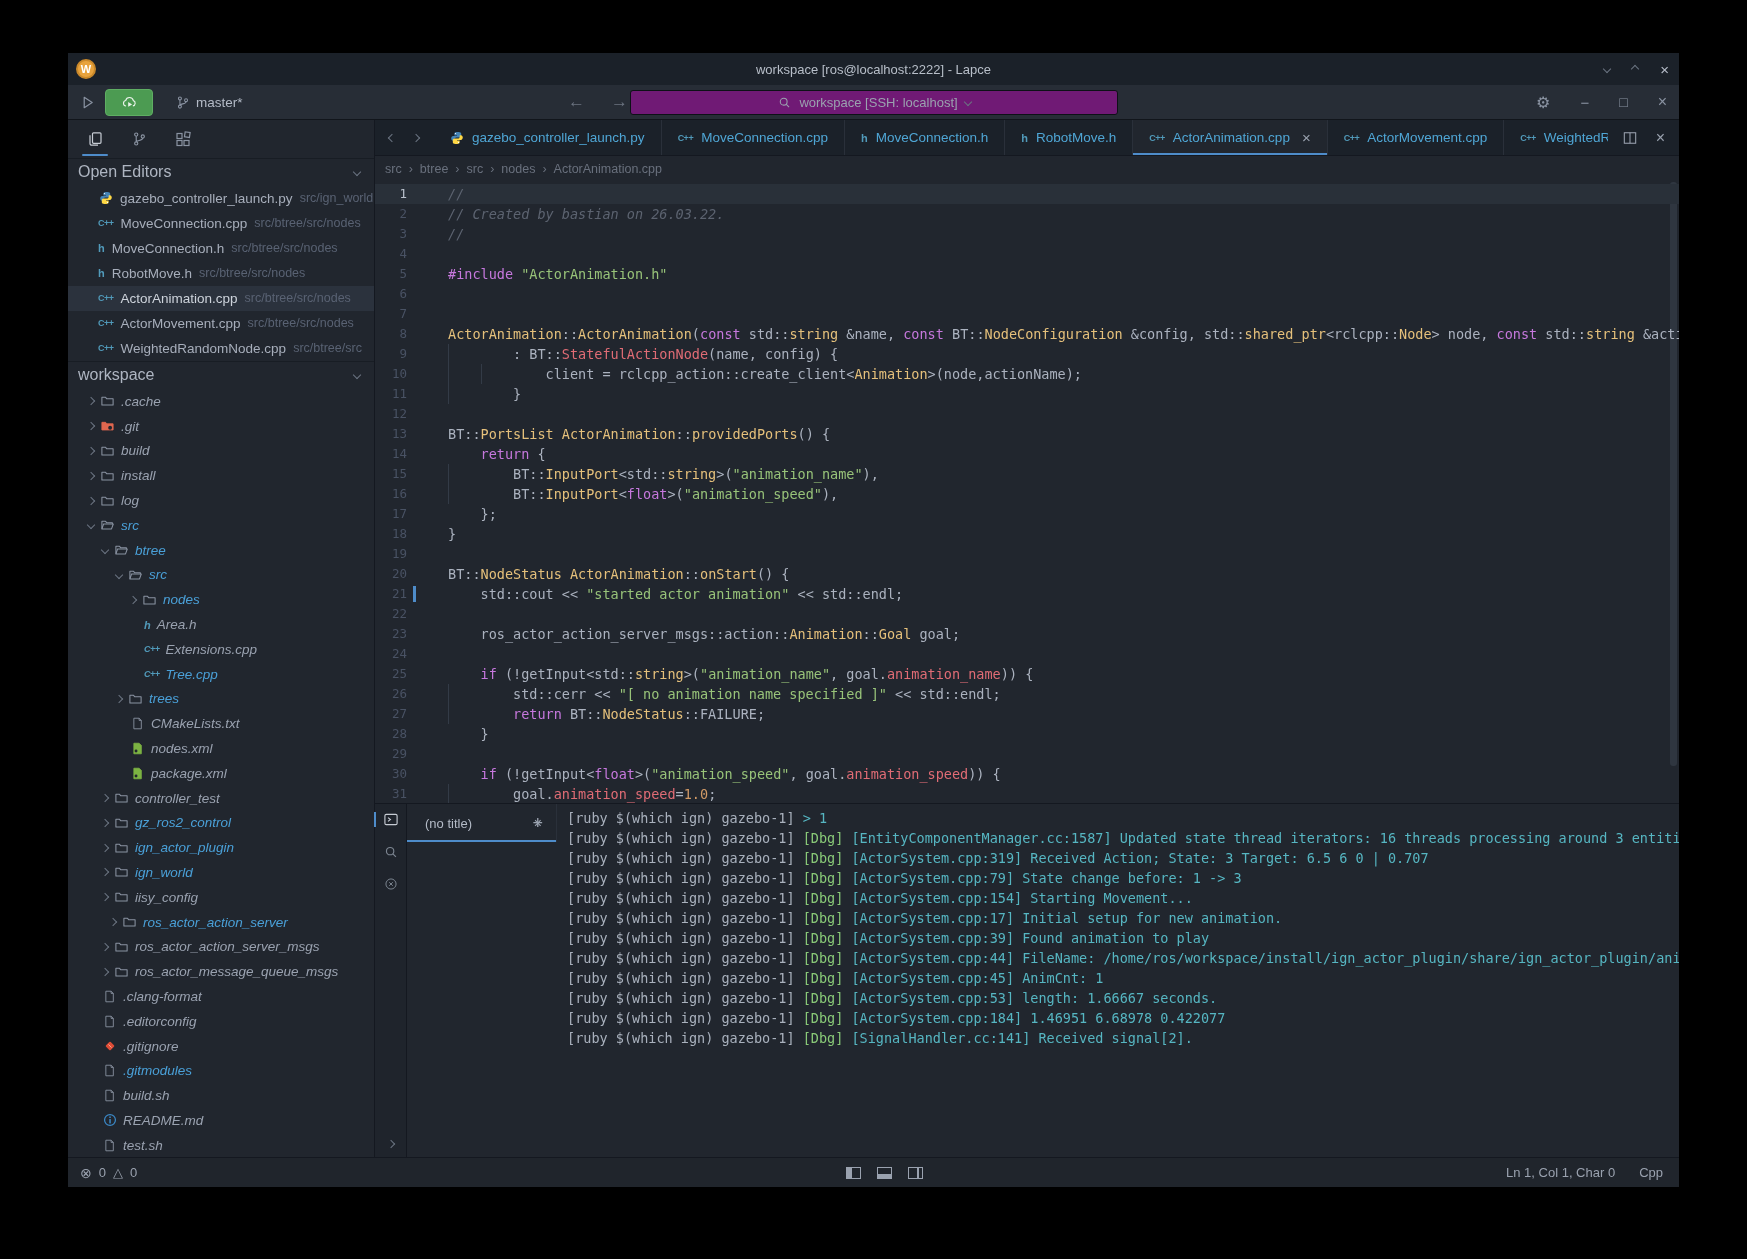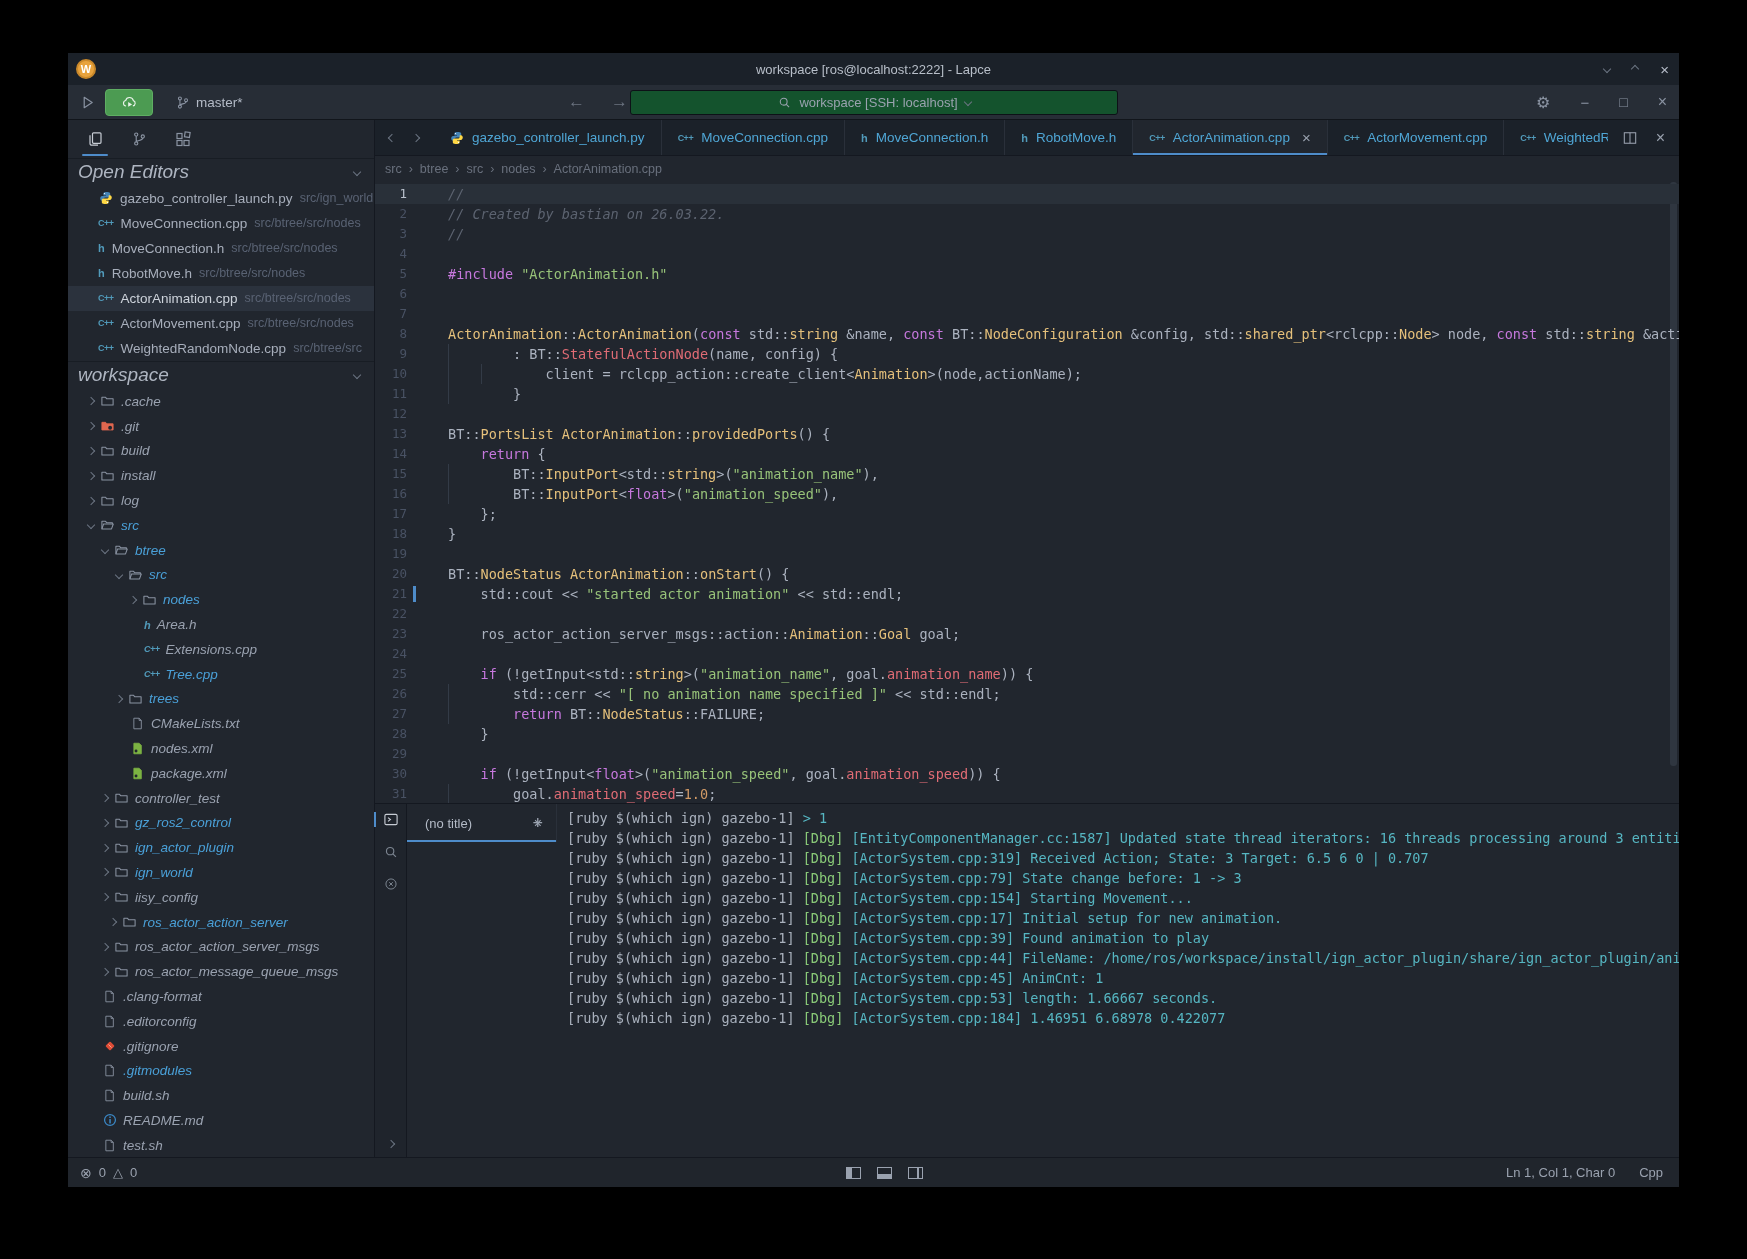--- a/index.html
+++ b/index.html
@@ -17,36 +17,36 @@
   .title-text { position:absolute; left:0; right:0; text-align:center; color:#b8bfc9; font-size:13px; }
   .tb-controls { position:absolute; right:10px; display:flex; gap:22px; align-items:center; color:#b6bdc9; }
 
   
   .toolbar { height:35px; background:#272d36; border-bottom:1px solid #11151b;
              display:flex; align-items:center; position:relative; flex:0 0 auto; }
   .run-btn { width:48px; height:27px; background:#4c9b52; border:1px solid #5fae63; border-radius:4px;
              display:flex; align-items:center; justify-content:center; margin-left:10px; }
   .branch { display:flex; align-items:center; gap:6px; color:#b4bbc7; font-size:13.5px; margin-left:22px; }
   .nav-arrows { position:absolute; left:500px; display:flex; gap:26px; color:#6b7380; font-size:17px; }
-  .searchbox { position:absolute; left:562px; width:488px; height:25px; background:#14532d;
+  .searchbox { position:absolute; left:562px; width:488px; height:25px; background:#701a75;
                border:1px solid #0d1117; border-radius:3px; display:flex; align-items:center;
                justify-content:center; gap:7px; color:#9aa2af; font-size:13px; }
   .toolbar-right { position:absolute; right:12px; display:flex; gap:30px; align-items:center; color:#8a93a2; }
 
   
   .main { flex:1 1 auto; display:flex; min-height:0; }
   .sidebar { width:307px; flex:0 0 auto; background:#21262e; border-right:1px solid #141820;
              display:flex; flex-direction:column; overflow:hidden; }
   .activity { height:38px; display:flex; align-items:center; gap:14px; padding-left:12px; color:#8a93a2; }
   .act-icon { width:30px; height:34px; display:flex; align-items:center; justify-content:center; position:relative; }
   .act-icon.active { color:#c7ccd4; }
   .act-icon.active::after { content:""; position:absolute; left:2px; right:2px; bottom:0;
                             height:2px; background:#4e8cca; border-radius:1px; }
   .section-header { height:28px; display:flex; align-items:center; padding:0 10px;
-                    color:#aeb5c1; font-size:19px; border-top:1px solid #181d24; position:relative;font-style:italic; }
+                    color:#aeb5c1; font-size:16px; border-top:1px solid #181d24; position:relative; }
   .section-header .chev { position:absolute; right:14px; }
   .oe-row { height:25px; display:flex; align-items:center; gap:7px; padding-left:30px;
             white-space:nowrap; overflow:hidden; font-size:13.5px; }
   .oe-row.active { background:#2b323d; }
   .oe-name { color:#a7aebb; }
   .oe-row.active .oe-name { color:#cdd3db; }
   .oe-path { color:#596273; font-size:12.5px; }
   .tree { flex:1 1 auto; overflow:hidden;font-style:italic; }
   .tree-row { height:24.8px; display:flex; align-items:center; gap:6px; white-space:nowrap;
               overflow:hidden; font-size:13.5px; color:#9aa2b0; }
@@ -781,20 +781,21 @@
               <div class="term-line"><span class="tk-p">[ruby $(which ign) gazebo-1] </span><span class="tk-g">[Dbg] </span><span class="tk-tl">[EntityComponentManager.cc:1587] Updated state thread iterators: 16 threads processing around 3 entities each.</span></div>
               <div class="term-line"><span class="tk-p">[ruby $(which ign) gazebo-1] </span><span class="tk-g">[Dbg] </span><span class="tk-tl">[ActorSystem.cpp:319] Received Action; State: 3 Target: 6.5 6 0 | 0.707</span></div>
               <div class="term-line"><span class="tk-p">[ruby $(which ign) gazebo-1] </span><span class="tk-g">[Dbg] </span><span class="tk-tl">[ActorSystem.cpp:79] State change before: 1 -&gt; 3</span></div>
               <div class="term-line"><span class="tk-p">[ruby $(which ign) gazebo-1] </span><span class="tk-g">[Dbg] </span><span class="tk-tl">[ActorSystem.cpp:154] Starting Movement...</span></div>
               <div class="term-line"><span class="tk-p">[ruby $(which ign) gazebo-1] </span><span class="tk-g">[Dbg] </span><span class="tk-tl">[ActorSystem.cpp:17] Initial setup for new animation.</span></div>
               <div class="term-line"><span class="tk-p">[ruby $(which ign) gazebo-1] </span><span class="tk-g">[Dbg] </span><span class="tk-tl">[ActorSystem.cpp:39] Found animation to play</span></div>
               <div class="term-line"><span class="tk-p">[ruby $(which ign) gazebo-1] </span><span class="tk-g">[Dbg] </span><span class="tk-tl">[ActorSystem.cpp:44] FileName: /home/ros/workspace/install/ign_actor_plugin/share/ign_actor_plugin/animation/standing_walk.dae</span></div>
               <div class="term-line"><span class="tk-p">[ruby $(which ign) gazebo-1] </span><span class="tk-g">[Dbg] </span><span class="tk-tl">[ActorSystem.cpp:45] AnimCnt: 1</span></div>
               <div class="term-line"><span class="tk-p">[ruby $(which ign) gazebo-1] </span><span class="tk-g">[Dbg] </span><span class="tk-tl">[ActorSystem.cpp:53] length: 1.66667 seconds.</span></div>
               <div class="term-line"><span class="tk-p">[ruby $(which ign) gazebo-1] </span><span class="tk-g">[Dbg] </span><span class="tk-tl">[ActorSystem.cpp:184] 1.46951 6.68978 0.422077</span></div>
+              <div class="term-line"><span class="tk-p">[ruby $(which ign) gazebo-1] </span><span class="tk-g">[Dbg] </span><span class="tk-tl">[SignalHandler.cc:141] Received signal[2].</span></div>
             </div>
         </div>
       </div>
     </div>
   </div>
 
   <div class="statusbar">
     <div class="sb-left">
       <span style="font-size:14px">⊗</span>
       <span>0</span>

